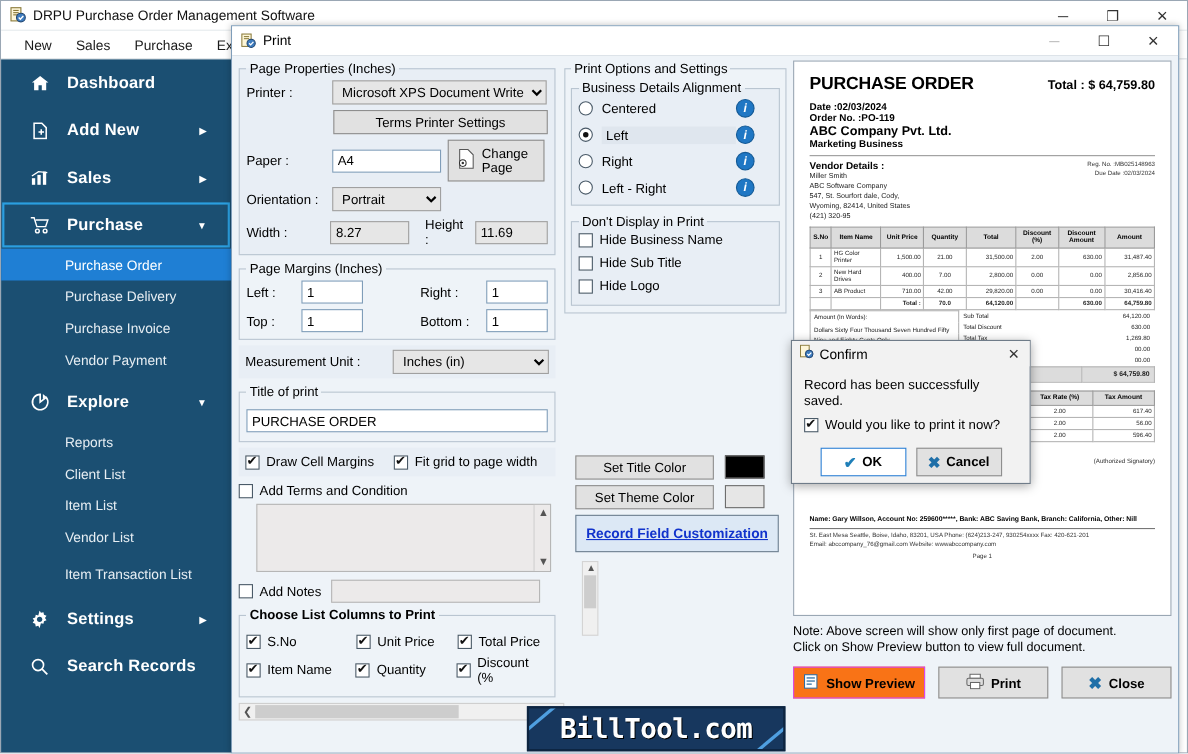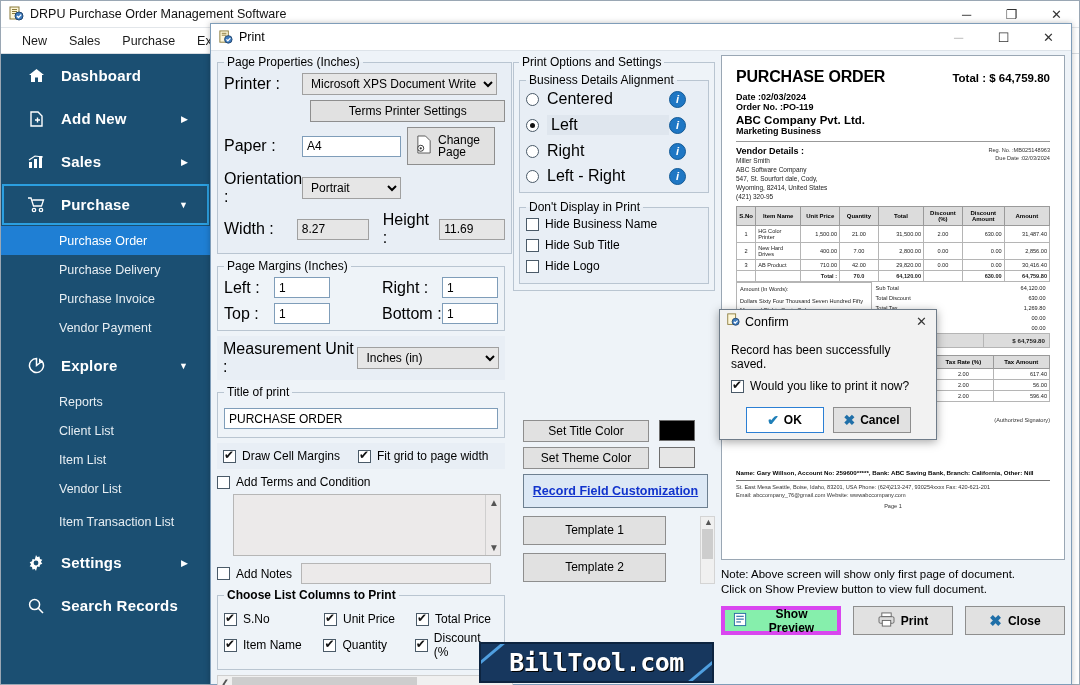--- a/index.html
+++ b/index.html
@@ -53,33 +53,33 @@
   .col-left { width:300px; padding:4px 6px 0 6px; position:relative; }
   .col-mid  { width:215px; padding:4px 4px 0 2px; position:relative; }
   .col-right{ flex:1; padding:4px 6px 0 2px; position:relative; }
 
   fieldset { border:1px solid #b9c5d1; margin:0 0 5px 0; padding:4px 6px 6px 6px;
              background:#e8eef5; }
   fieldset.plain { background:#eef3f8; }
   legend { font-size:12px; padding:0 3px; }
 
   .row { display:flex; align-items:center; margin-bottom:5px; }
-  .lbl { font-size:16px; }
+  .lbl { font-size:12px; }
   input.tb, select.tb {
     font-family:"Liberation Sans", sans-serif; font-size:12px;
     border:1px solid #7f9db9; background:#fff; height:21px; padding:1px 4px; color:#000;
   }
   input.gray { background:#e6e6e6; border:1px solid #a0a0a0; }
   select.tb { background:#e6e6e6; border:1px solid #a0a0a0; height:22px; }
   .btn {
     font-family:"Liberation Sans", sans-serif; font-size:12px;
     background:#e1e1e1; border:1px solid #8e8e8e; height:22px; padding:0 8px;
     display:inline-flex; align-items:center; justify-content:center; color:#000;
   }
-  .btn.blue-focus { border:4px solid #d946ef; background:#86efac; }
+  .btn.blue-focus { border:1px solid #d946ef; background:#f97316; }
 
   .chk { display:inline-flex; align-items:center; font-size:12px; }
   .box { width:13px;height:13px;border:1px solid #4a5a68;background:#fff;
          display:inline-block; margin-right:6px; position:relative; flex:none; }
   .box.checked::after { content:"✔"; position:absolute; left:0px; top:-3px; font-size:12px; color:#111; }
   .radio { width:13px;height:13px;border:1px solid #4a5a68;background:#fff;border-radius:50%;
            display:inline-block;margin-right:8px;position:relative;flex:none; }
   .radio.on::after{content:"";position:absolute;left:3px;top:3px;width:5px;height:5px;
            border-radius:50%;background:#111;}
   .info-i { width:17px;height:17px;border-radius:50%;background:#1f77c4;color:#fff;
@@ -472,24 +472,20 @@
         <div class="row" style="margin-left:10px">
           <button class="btn" style="width:126px">Set Theme Color</button>
           <span class="swatch" style="background:#e6e6e6;margin-left:10px"></span>
         </div>
 
         <div class="link-box" style="margin:2px 0 8px 10px;width:185px">
           <a href="#">Record Field Customization</a>
         </div>
 
         <div style="display:flex;margin-left:10px">
-          <div style="flex:1">
-            <button class="btn" style="width:143px;height:29px;margin-bottom:8px">Template 1</button><br>
-            <button class="btn" style="width:143px;height:29px">Template 2</button>
-          </div>
           <div class="vscroll" style="width:15px;height:68px;margin-left:6px">
             <span style="position:absolute;left:3px;top:0;font-size:9px;color:#555">▲</span>
             <div class="thumb" style="top:12px;height:30px"></div>
           </div>
         </div>
       </div>
 
       <div class="col-right">
         <div id="preview-frame">
 

